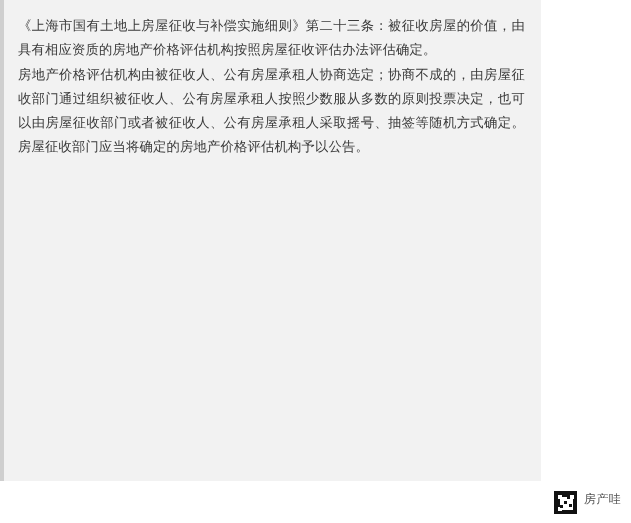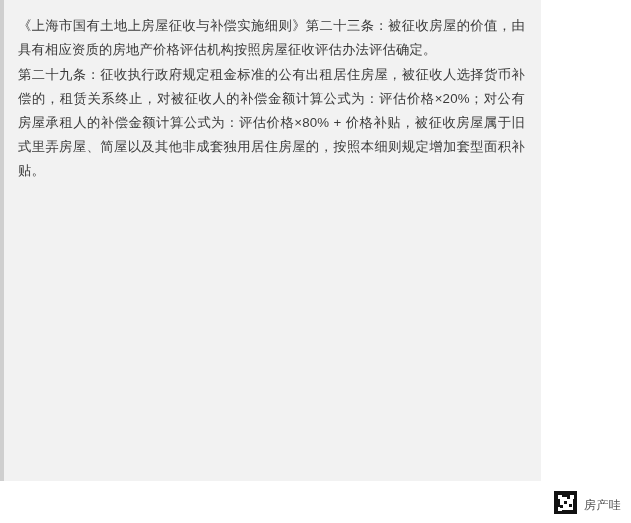--- a/index.html
+++ b/index.html
@@ -47,21 +47,21 @@
     width: 631px;
     height: 41px;
     background: #ffffff;
     border-top: 1px solid #ffffff;
   }
   .footer-inner {
     position: absolute;
     right: 10px;
     top: 9px;
     display: flex;
-    align-items: flex-end;
+    align-items: flex-start;
     gap: 7px;
   }
   .qr {
     width: 23px;
     height: 23px;
     background:
       linear-gradient(90deg, #111 0 5px, transparent 5px 18px, #111 18px 23px),
       linear-gradient(180deg, #111 0 5px, transparent 5px 18px, #111 18px 23px),
       #fff;
     background-blend-mode: normal;
@@ -92,21 +92,21 @@
     white-space: nowrap;
   }
 </style>
 </head>
 <body>
 
 <div class="page">
 
   <div class="article">
     <p class="para">《上海市国有土地上房屋征收与补偿实施细则》第二十三条：被征收房屋的价值，由具有相应资质的房地产价格评估机构按照房屋征收评估办法评估确定。</p>
-    <p class="para">第二十九条：征收执行政府规定租金标准的公有出租居住房屋，被征收人选择货币补偿的，租赁关系终止，对被征收人的补偿金额计算公式为：评估价格×20%；对公有房屋承租人的补偿金额计算公式为：评估价格×80% + 价格补贴，被征收房屋属于旧式里弄房屋、简屋以及其他非成套独用居住房屋的，按照本细则规定增加套型面积补贴。</p>
+    <p class="para">房地产价格评估机构由被征收人、公有房屋承租人协商选定；协商不成的，由房屋征收部门通过组织被征收人、公有房屋承租人按照少数服从多数的原则投票决定，也可以由房屋征收部门或者被征收人、公有房屋承租人采取摇号、抽签等随机方式确定。房屋征收部门应当将确定的房地产价格评估机构予以公告。</p>
   </div>
 
   <div class="footer">
     <div class="footer-inner">
       <span class="qr"></span>
       <span class="footer-label">房产哇</span>
     </div>
   </div>
 
 </div>

